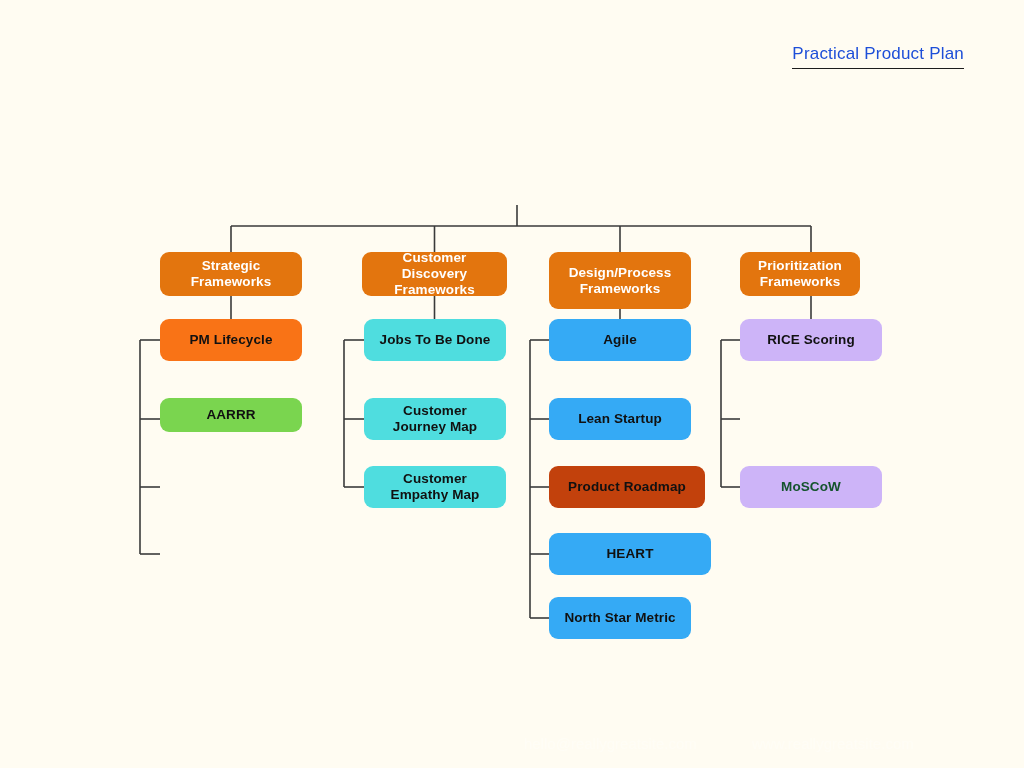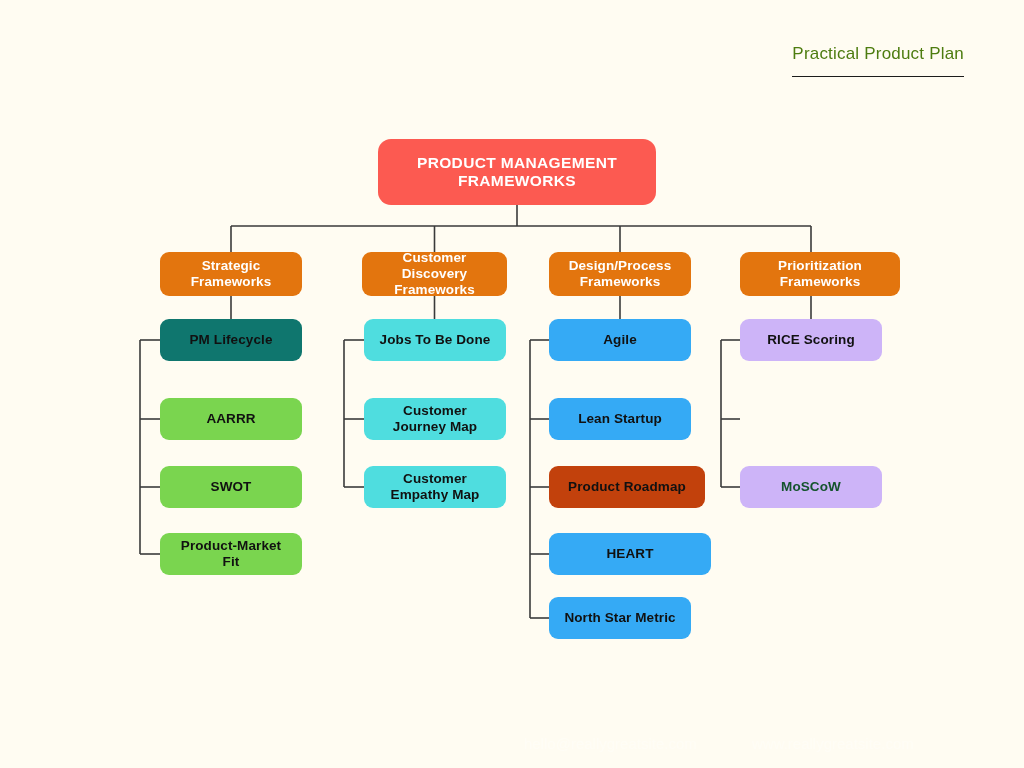--- a/index.html
+++ b/index.html
@@ -25,25 +25,25 @@
     left: 0; top: 0;
     width: 1024px;
     height: 768px;
     pointer-events: none;
   }
   .header-title {
     position: absolute;
     right: 60px;
     top: 44px;
     font-size: 17px;
-    color: #4d7c0f;
+    color: #1d4ed8;
     letter-spacing: 0.2px;
     white-space: nowrap;
     border-bottom: 1.6px solid #1c1c1c;
-    padding-bottom: 12px;
+    padding-bottom: 4px;
     font-family: "Liberation Sans", sans-serif;
   }
   .node {
     position: absolute;
     display: flex;
     align-items: center;
     justify-content: center;
     text-align: center;
     border-radius: 9px;
     box-sizing: border-box;
@@ -107,76 +107,65 @@
       <line x1="530" y1="487" x2="549" y2="487" stroke="#3a3a3a" stroke-width="1.6"></line>
       <line x1="530" y1="554" x2="549" y2="554" stroke="#3a3a3a" stroke-width="1.6"></line>
       <line x1="530" y1="618" x2="549" y2="618" stroke="#3a3a3a" stroke-width="1.6"></line>
       <line x1="811" y1="226" x2="811" y2="252" stroke="#3a3a3a" stroke-width="1.6"></line>
       <line x1="811" y1="296" x2="811" y2="319" stroke="#3a3a3a" stroke-width="1.6"></line>
       <line x1="721" y1="340" x2="721" y2="487" stroke="#3a3a3a" stroke-width="1.6"></line>
       <line x1="721" y1="340" x2="740" y2="340" stroke="#3a3a3a" stroke-width="1.6"></line>
       <line x1="721" y1="419" x2="740" y2="419" stroke="#3a3a3a" stroke-width="1.6"></line>
       <line x1="721" y1="487" x2="740" y2="487" stroke="#3a3a3a" stroke-width="1.6"></line>
     </svg>
-<div class="node root" style="left: 378px; top: 139px; width: 278px; height: 66px; background: rgb(252, 90, 81); color: rgb(255, 255, 255);">
-      <span class="node-label">PRODUCT MANAGEMENT
-FRAMEWORKS</span>
-    </div>
     <div class="node branch" style="left: 160px; top: 252px; width: 142px; height: 44px; background: rgb(227, 117, 14); color: rgb(255, 255, 255);">
       <span class="node-label">Strategic
 Frameworks</span>
     </div>
-    <div class="node leaf" style="left: 160px; top: 319px; width: 142px; height: 42px; background: #0f766e; color: rgb(17, 17, 17);">
+    <div class="node leaf" style="left: 160px; top: 319px; width: 142px; height: 42px; background: #f97316; color: rgb(17, 17, 17);">
       <span class="node-label">PM Lifecycle</span>
     </div>
-    <div class="node leaf" style="left: 160px; top: 398px; width: 142px; height: 42px; background: rgb(122, 213, 79); color: rgb(17, 17, 17);">
+    <div class="node leaf" style="left: 160px; top: 398px; width: 142px; height: 34px; background: rgb(122, 213, 79); color: rgb(17, 17, 17);">
       <span class="node-label">AARRR</span>
-    </div>
-    <div class="node leaf" style="left: 160px; top: 466px; width: 142px; height: 42px; background: rgb(122, 213, 79); color: rgb(17, 17, 17);">
-      <span class="node-label">SWOT</span>
-    </div>
-    <div class="node leaf" style="left: 160px; top: 533px; width: 142px; height: 42px; background: rgb(122, 213, 79); color: rgb(17, 17, 17);">
-      <span class="node-label">Product-Market
-Fit</span>
     </div>
     <div class="node branch" style="left: 362px; top: 252px; width: 145px; height: 44px; background: rgb(227, 117, 14); color: rgb(255, 255, 255);">
       <span class="node-label">Customer Discovery
 Frameworks</span>
     </div>
     <div class="node leaf" style="left: 364px; top: 319px; width: 142px; height: 42px; background: rgb(79, 221, 223); color: rgb(17, 17, 17);">
       <span class="node-label">Jobs To Be Done</span>
     </div>
     <div class="node leaf" style="left: 364px; top: 398px; width: 142px; height: 42px; background: rgb(79, 221, 223); color: rgb(17, 17, 17);">
       <span class="node-label">Customer
 Journey Map</span>
     </div>
     <div class="node leaf" style="left: 364px; top: 466px; width: 142px; height: 42px; background: rgb(79, 221, 223); color: rgb(17, 17, 17);">
       <span class="node-label">Customer
 Empathy Map</span>
     </div>
-    <div class="node branch" style="left: 549px; top: 252px; width: 142px; height: 44px; background: rgb(227, 117, 14); color: rgb(255, 255, 255);">
+    <div class="node branch" style="left: 549px; top: 252px; width: 142px; height: 57px; background: rgb(227, 117, 14); color: rgb(255, 255, 255);">
       <span class="node-label">Design/Process
 Frameworks</span>
     </div>
     <div class="node leaf" style="left: 549px; top: 319px; width: 142px; height: 42px; background: rgb(53, 170, 245); color: rgb(17, 17, 17);">
       <span class="node-label">Agile</span>
     </div>
     <div class="node leaf" style="left: 549px; top: 398px; width: 142px; height: 42px; background: rgb(53, 170, 245); color: rgb(17, 17, 17);">
       <span class="node-label">Lean Startup</span>
     </div>
     <div class="node leaf" style="left: 549px; top: 466px; width: 156px; height: 42px; background: #c2410c; color: rgb(17, 17, 17);">
       <span class="node-label">Product Roadmap</span>
     </div>
     <div class="node leaf" style="left: 549px; top: 533px; width: 162px; height: 42px; background: rgb(53, 170, 245); color: rgb(17, 17, 17);">
       <span class="node-label">HEART</span>
     </div>
     <div class="node leaf" style="left: 549px; top: 597px; width: 142px; height: 42px; background: rgb(53, 170, 245); color: rgb(17, 17, 17);">
       <span class="node-label">North Star Metric</span>
     </div>
-    <div class="node branch" style="left: 740px; top: 252px; width: 160px; height: 44px; background: rgb(227, 117, 14); color: rgb(255, 255, 255);">
+    <div class="node branch" style="left: 740px; top: 252px; width: 120px; height: 44px; background: rgb(227, 117, 14); color: rgb(255, 255, 255);">
       <span class="node-label">Prioritization
 Frameworks</span>
     </div>
     <div class="node leaf" style="left: 740px; top: 319px; width: 142px; height: 42px; background: rgb(205, 180, 248); color: rgb(17, 17, 17);">
       <span class="node-label">RICE Scoring</span>
     </div>
     <div class="node leaf" style="left: 740px; top: 466px; width: 142px; height: 42px; background: rgb(205, 180, 248); color: #14532d;">
       <span class="node-label">MoSCoW</span>
     </div>
   </div>

